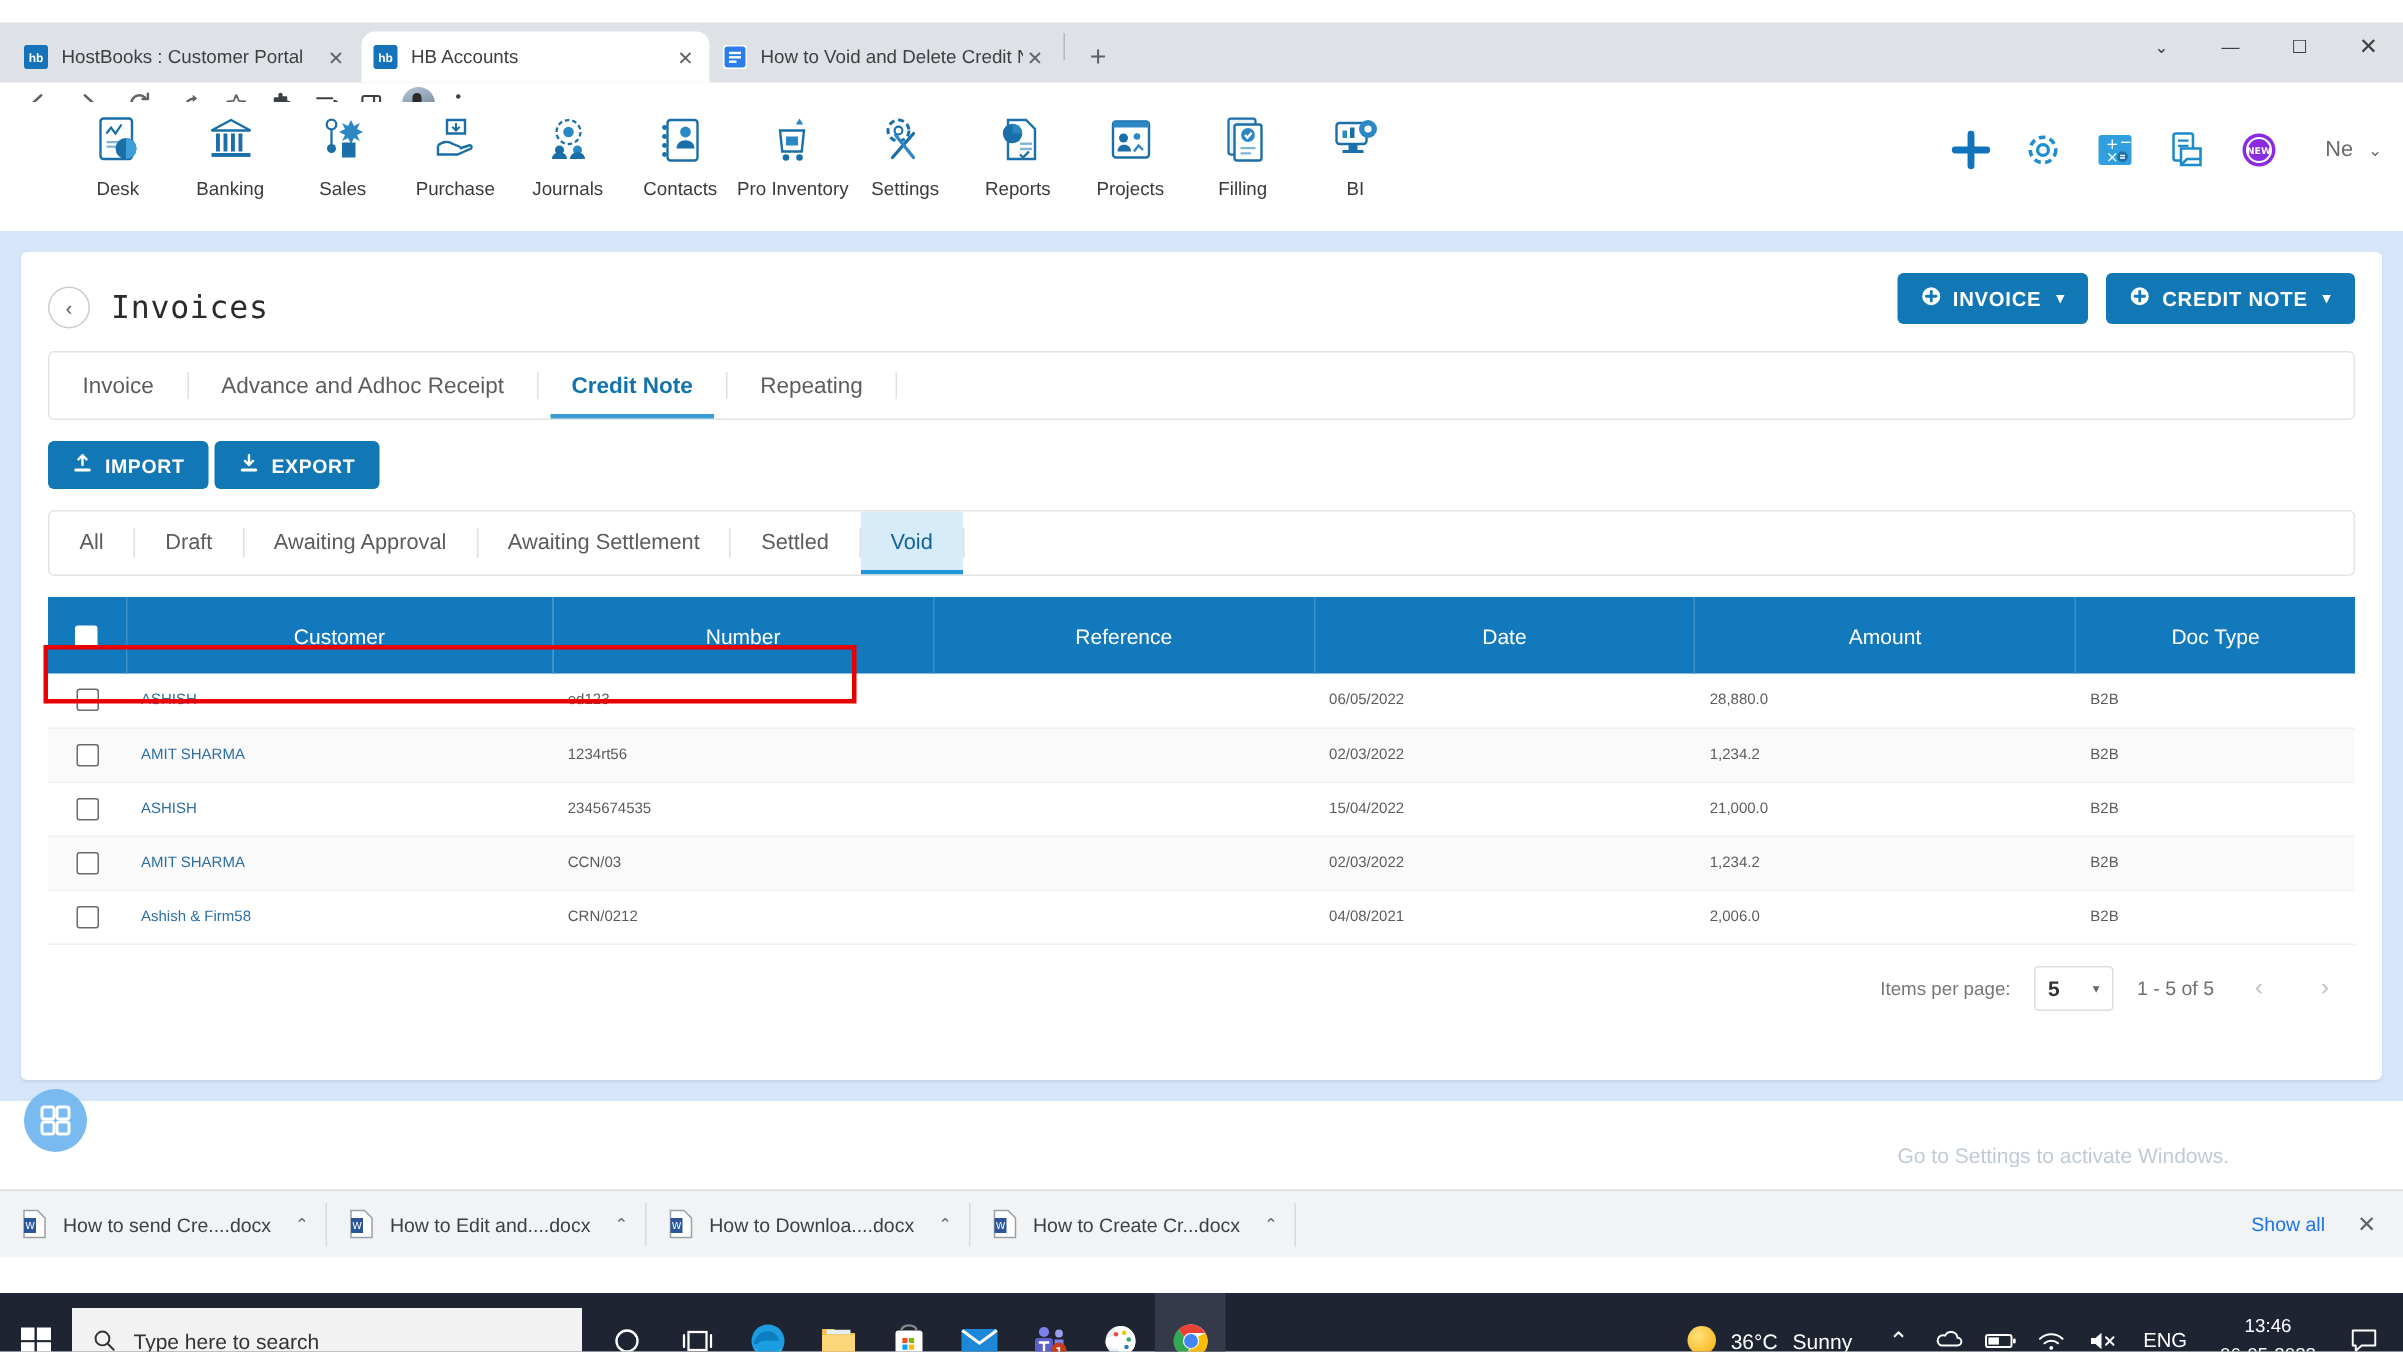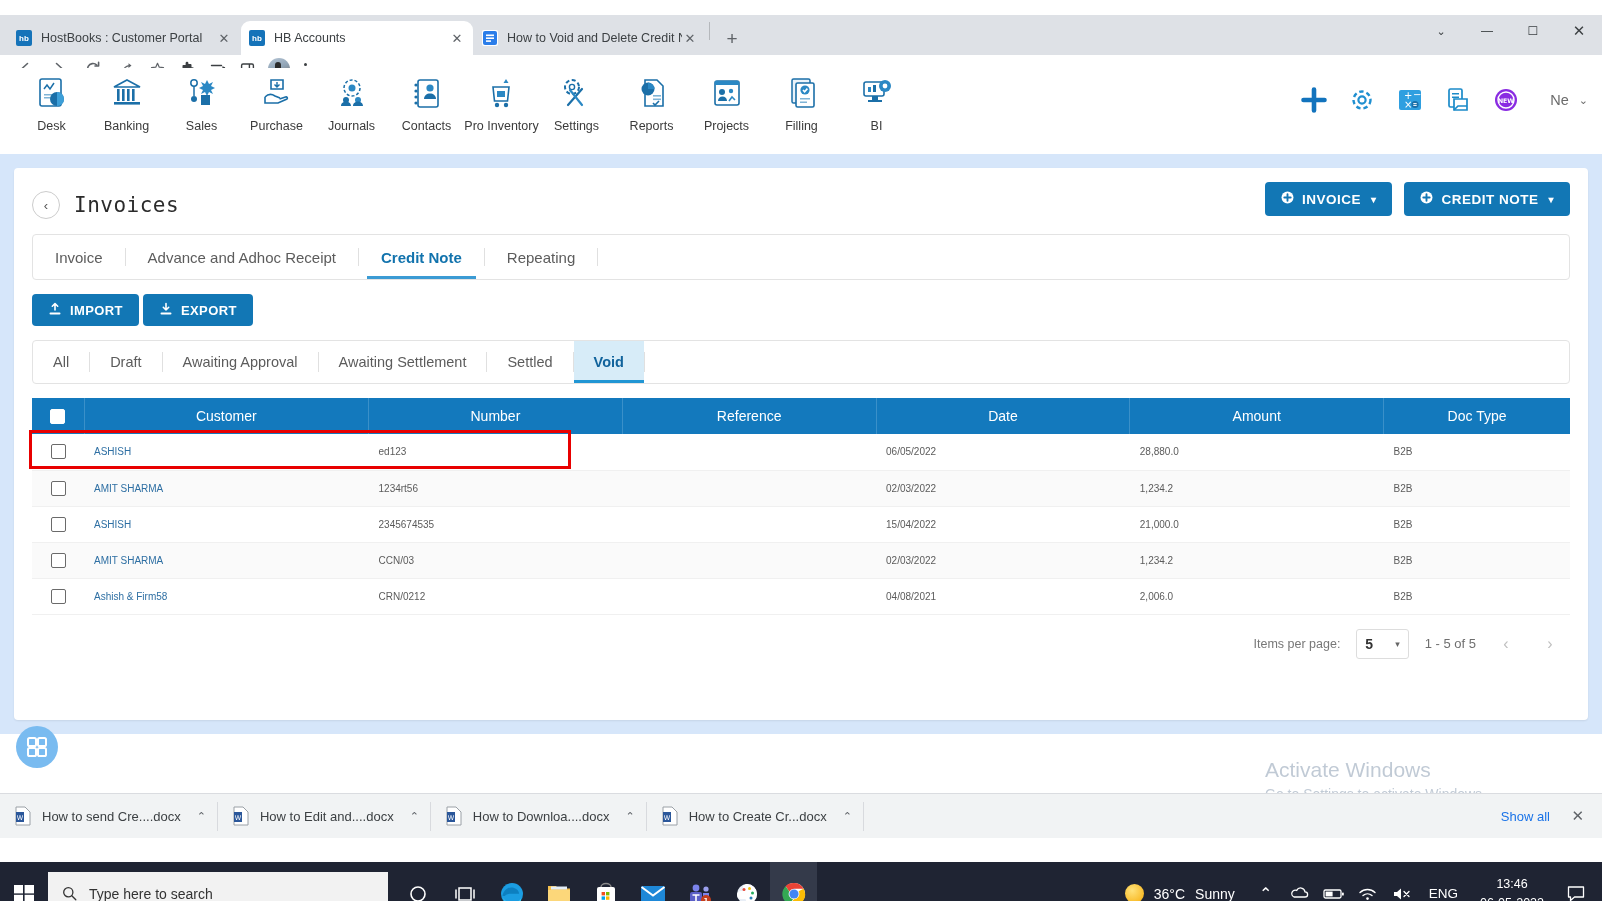--- a/index.html
+++ b/index.html
@@ -46,21 +46,21 @@
   .url .dim { color:#5f6368; }
   .tb-right { display:flex; align-items:center; }
   .tb-right .navicon { margin-right:0; }
   .avatar { width:22px; height:22px; border-radius:50%; margin-left:6px; overflow:hidden;
     background:linear-gradient(160deg,#b6c6d6 0%,#8fa3b5 45%,#6f5f53 100%); position:relative; }
   .avatar:after { content:""; position:absolute; left:7px; top:4px; width:6px; height:13px;
     background:#2b2b2b; border-radius:3px 3px 0 0; }
 
   
   .appnav { position:absolute; left:0; top:68px; width:1602px; height:86px; background:#fff; }
-  .navitems { display:flex; padding-left:14px; }
+  .navitems { display:flex; padding-left:14px;margin-left:27px; }
   .navitem { width:75px; display:flex; flex-direction:column; align-items:center; padding-top:4px; }
   .navitem .glyph { height:44px; display:flex; align-items:center; justify-content:center; }
   .navitem .label { font-size:12.5px; color:#3b3b3b; margin-top:3px; white-space:nowrap; }
   .appnav-right { position:absolute; right:14px; top:18px; display:flex; align-items:center; gap:20px; }
   .qicon { display:flex; align-items:center; justify-content:center; }
   .userbox { display:flex; align-items:center; color:#6b6b6b; font-size:14.5px; margin-left:10px; }
   .userbox .caret { margin-left:10px; font-size:11px; }
 
   
   .page { position:absolute; left:0; top:154px; width:1602px; height:580px; background:#d6e6fa; padding:14px; }
@@ -86,32 +86,32 @@
   .ptab.active:after { content:""; position:absolute; left:8px; right:8px; bottom:0; height:3px; background:#3b9bd4; }
   .ptab-div { width:1px; background:#e0e0e0; margin:13px 0; }
 
   .ie-row { display:flex; justify-content:flex-start; gap:4px; margin-top:14px; }
   .btn-small { background:#1277b5; color:#fff; border:none; border-radius:4px; height:32px; padding:0 16px;
     font-size:13px; font-weight:bold; letter-spacing:.4px; display:flex; align-items:center; gap:8px; }
 
   .statusbar { margin-top:14px; border:1px solid #e3e3e3; border-radius:4px; height:44px;
     display:flex; align-items:stretch; overflow:hidden; }
   .stab { display:flex; align-items:center; padding:0 20px; font-size:14.5px; color:#5c5c5c; position:relative; }
-  .stab.active { background:#d7ecf8; color:#11639c; font-weight:bold; }
+  .stab.active { background:#d7ecf8; color:#11639c; font-weight:normal; }
   .stab.active:after { content:""; position:absolute; left:0; right:0; bottom:0; height:3px; background:#2196d4; }
   .stab-div { width:1px; background:#e0e0e0; margin:11px 0; }
 
   .search-row { display:flex; justify-content:flex-end; margin-top:16px; }
   .btn-search { background:#1277b5; color:#fff; border:none; border-radius:4px; height:32px; padding:0 20px;
     font-size:13px; font-weight:bold; letter-spacing:.6px; }
 
   
   .tblwrap { margin-top:14px; position:relative; }
   table.grid { width:100%; border-collapse:collapse; table-layout:fixed; }
-  table.grid thead th { background:#1379bd; color:#fff; font-size:14px; font-weight:normal; height:36px;
+  table.grid thead th { background:#1379bd; color:#fff; font-size:14px; font-weight:normal; height:51px;
     text-align:center; border-right:1px solid #3a90c9; }
   table.grid thead th:last-child { border-right:none;margin-top:22px; }
   table.grid tbody td { height:36px; font-size:10px; color:#5b5b5b; padding:0 10px;
     border-bottom:1px solid #f0f0f0; }
   table.grid tbody tr:nth-child(even) { background:#fafafa; }
   td.cust a { color:#2e6fa3; text-decoration:none; }
   .cb { width:15px; height:15px; border:1.6px solid #6a6a6a; border-radius:2px; display:inline-block;
     background:#fff; vertical-align:middle; }
   .cb-head { border-color:#fff; }
   .col-cb { width:52px; text-align:center; }
@@ -657,21 +657,20 @@
   <div class="fab">
     <svg width="22" height="22" viewBox="0 0 22 22">
         <rect x="2" y="2" width="8" height="8" rx="1.6" fill="none" stroke="#fff" stroke-width="2"></rect>
         <rect x="12" y="2" width="8" height="8" rx="1.6" fill="none" stroke="#fff" stroke-width="2"></rect>
         <rect x="2" y="12" width="8" height="8" rx="1.6" fill="none" stroke="#fff" stroke-width="2"></rect>
         <rect x="12" y="12" width="8" height="8" rx="1.6" fill="none" stroke="#fff" stroke-width="2"></rect>
       </svg>
   </div>
 
   <div class="watermark">
-    <div class="wm1">Activate Windows</div>
     <div class="wm2">Go to Settings to activate Windows.</div>
   </div>
 
   <div class="dlbar">
     <div class="dlitem">
       <span class="wicon">
         <svg width="18" height="20" viewBox="0 0 18 20">
             <path d="M2 1h9l5 5v13H2z" fill="#fff" stroke="#9aa0a6" stroke-width="1"></path>
             <rect x="2" y="6" width="8" height="10" fill="#2b579a"></rect>
             <text x="6" y="13.6" font-size="6.5" fill="#fff" text-anchor="middle" font-family="DejaVu Sans, sans-serif">W</text>

